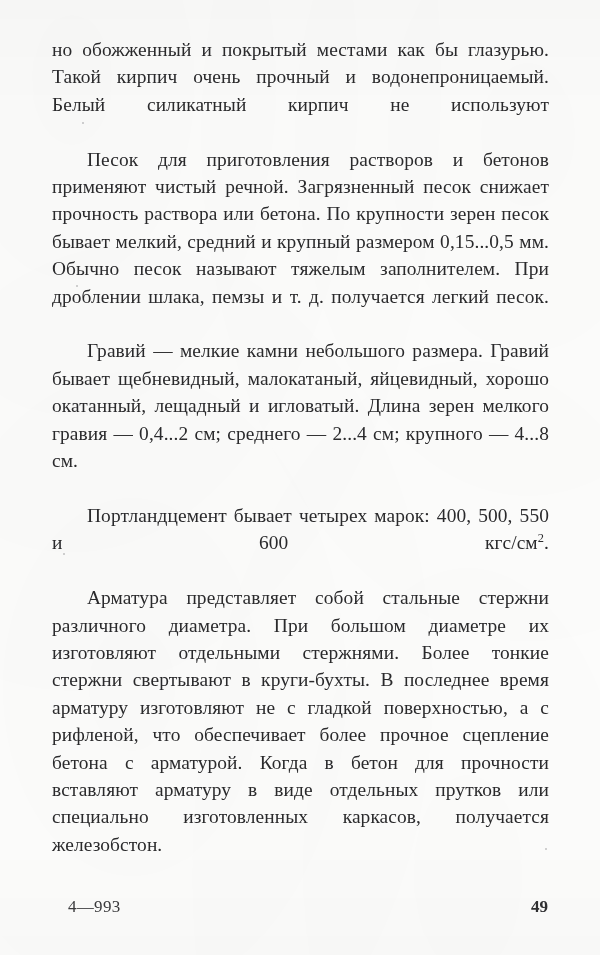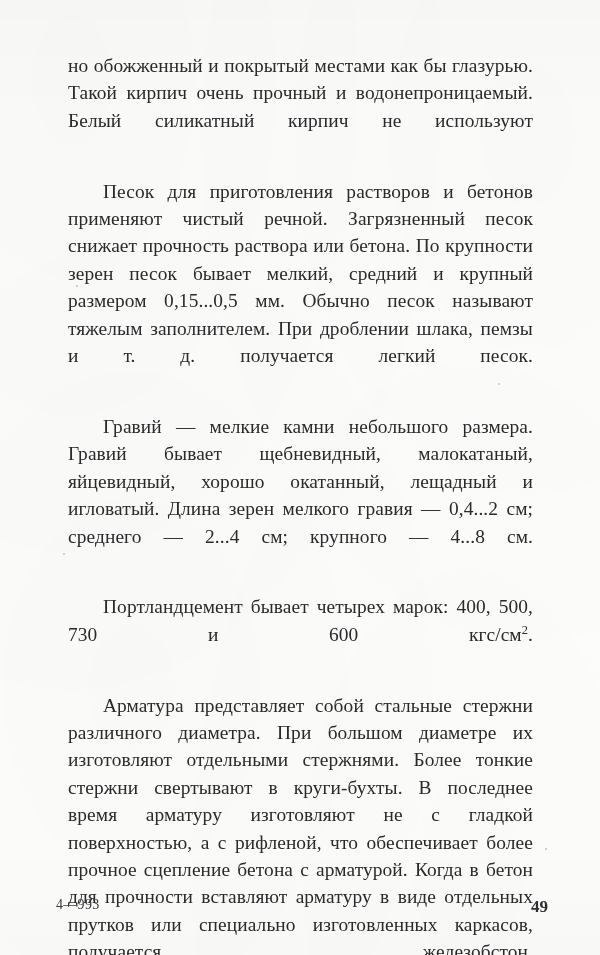--- a/index.html
+++ b/index.html
@@ -40,21 +40,21 @@
 
   
   #text-block {
     position: absolute;
     left: 52px;
     top: 36px;
     width: 497px;
   }
 
   p.para {
-    margin: 16px;
+    margin: 0;
     text-indent: 35px;
     text-align: justify;
     text-justify: inter-word;
     font-size: 19.4px;
     line-height: 27.4px;
     color: #2a2a2c;
     letter-spacing: 0.1px;
     word-spacing: 0.4px;
     -webkit-font-smoothing: none;
   }
@@ -78,23 +78,23 @@
   
   #page-footer {
     position: absolute;
     left: 52px;
     right: 52px;
     top: 897px;
     height: 30px;
   }
   #signature-mark {
     position: absolute;
-    left: 4px;
+    left: 16px;
     top: 0;
-    font-size: 14px;
+    font-size: 17px;
     color: #3a3a3c;
     letter-spacing: 0.3px;
   }
   #page-number {
     position: absolute;
     right: 0;
     top: 0;
     font-size: 17px;
     font-weight: 700;
     color: #2f2f31;
@@ -124,21 +124,21 @@
   <div id="text-block">
 
     <p class="para continuation">но обожженный и покрытый местами как бы глазурью. Такой кирпич очень прочный и водонепроницаемый. Белый силикатный кирпич не используют</p>
 
     <p class="para">Песок для приготовления растворов и бетонов применяют чистый речной. Загрязненный песок снижает прочность раствора или бетона. По крупности зерен песок бывает мелкий, средний и крупный размером 0,15...0,5 мм. Обычно песок называют тяжелым заполнителем. При дроблении шлака, пемзы и т. д. получается легкий песок.</p>
 
     <p class="para">Гравий — мелкие камни небольшого размера. Гравий бывает щебневидный, малокатаный, яйцевидный, хорошо окатанный, лещадный и игловатый. Длина зерен мелкого гравия — 0,4...2 см; среднего — 2...4 см; крупного — 4...8 см.</p>
 
 
 
-    <p class="para"><span>Портландцемент бывает четырех марок: 400, 500, 730 и 600 кгс/см</span><sup class="sup">2</sup><span>.</span></p>
+    <p class="para"><span>Портландцемент бывает четырех марок: 400, 500, 550 и 600 кгс/см</span><sup class="sup">2</sup><span>.</span></p>
 
     <p class="para">Арматура представляет собой стальные стержни различного диаметра. При большом диаметре их изготовляют отдельными стержнями. Более тонкие стержни свертывают в круги-бухты. В последнее время арматуру изготовляют не с гладкой поверхностью, а с рифленой, что обеспечивает более прочное сцепление бетона с арматурой. Когда в бетон для прочности вставляют арматуру в виде отдельных прутков или специально изготовленных каркасов, получается железобстон.</p>
 
   </div>
 
   <div id="page-footer">
     <span id="signature-mark">4—993</span>
     <span id="page-number">49</span>
   </div>
 

